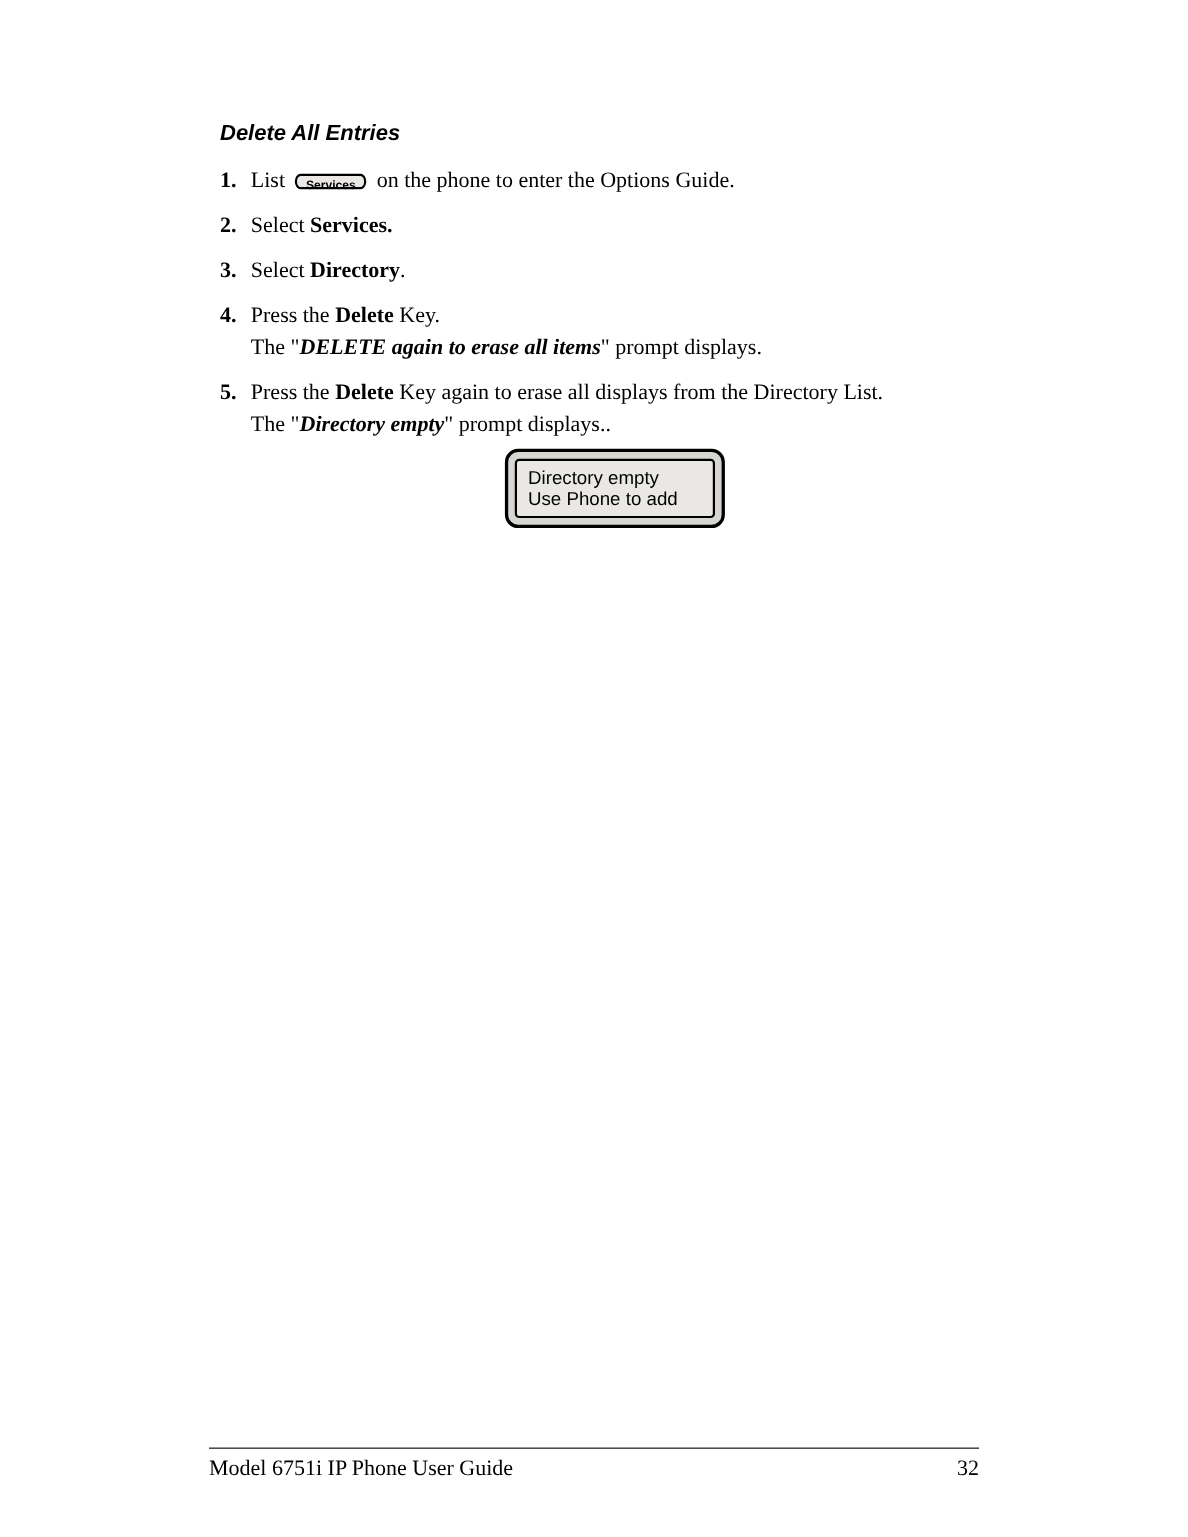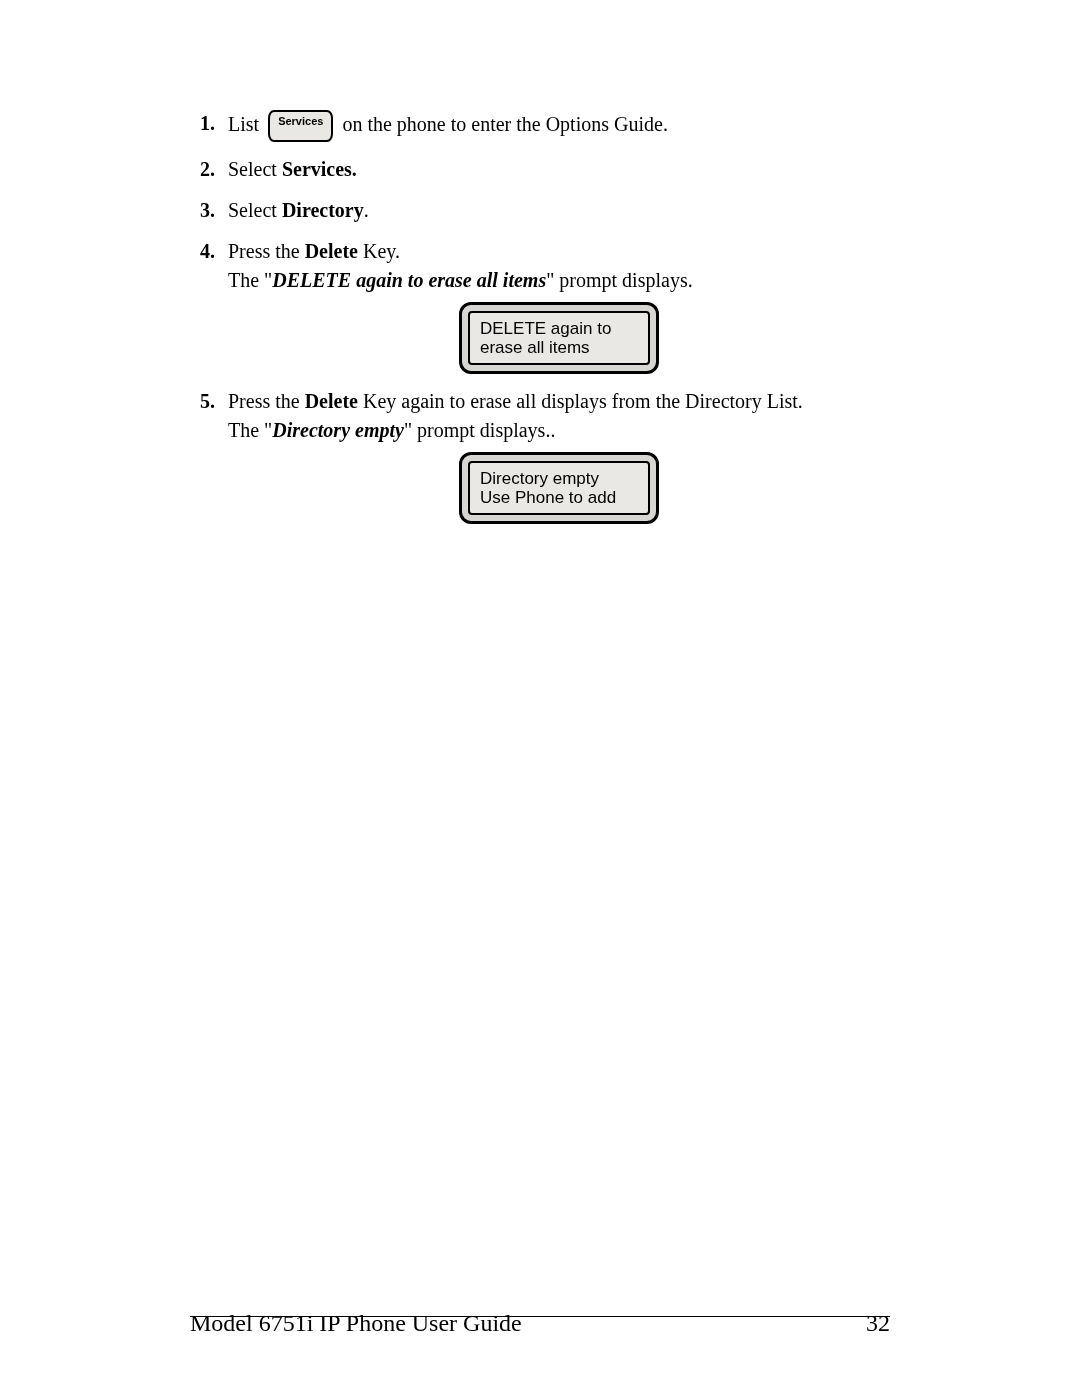--- a/index.html
+++ b/index.html
@@ -16,21 +16,21 @@
     .services-key {
       display: inline-block;
       background: #e9e8e4;
       border: 2px solid #000;
       border-radius: 6px / 8px;
       padding: 0 8px;
       font-family: Arial, Helvetica, sans-serif;
       font-weight: bold;
       font-size: 11px;
       line-height: 18px;
-      height: 32px;
+      height: 14px;
       vertical-align: middle;
       margin: 0 4px;
       position: relative;
       letter-spacing: 0;
     }
     .lcd-wrap { text-align: center; margin: 8px 0 14px 0; }
     .lcd {
       display: inline-block;
       width: 200px;
       border: 3px solid #000;
@@ -43,27 +43,28 @@
       border-radius: 4px;
       background: #e9e8e4;
       padding: 6px 10px;
       text-align: left;
       font-family: "Myriad Pro", "Segoe UI", Arial, sans-serif;
       font-size: 17px;
       line-height: 1.12;
       min-height: 46px;
     }
     .footer-rule { position: absolute; left: 190px; right: 190px; bottom: 80px; border-top: 1px solid #000; }
-    .footer { position: absolute; left: 190px; right: 190px; bottom: 60px; display: flex; justify-content: space-between; font-size: 24px; }
+    .footer { position: absolute; left: 190px; right: 190px; bottom: 50px; display: flex; justify-content: space-between; font-size: 20px; }
   </style>
 </head>
 <body>
 
 <div class="page">
 
+  <div class="heading">Delete All Entries</div>
 
   <ol class="steps">
 
     <li>
       <span class="step-line">
         <span>List </span>
         <span class="services-key">Services</span>
         <span> on the phone to enter the Options Guide.</span>
       </span>
     </li>
@@ -74,28 +75,20 @@
 
     <li>
       <span>Select </span><span class="bold">Directory</span><span>.</span>
     </li>
 
     <li>
       <span>Press the </span><span class="bold">Delete</span><span> Key.</span>
       <span class="sub">
         <span>The "</span><span class="italic">DELETE again to erase all items</span><span>" prompt displays.</span>
       </span>
-      <div class="lcd-wrap">
-        <div class="lcd">
-          <div class="lcd-inner">
-            <div>DELETE again to</div>
-            <div>erase all items</div>
-          </div>
-        </div>
-      </div>
     </li>
 
     <li>
       <span>Press the </span><span class="bold">Delete</span><span> Key again to erase all displays from the Directory List.</span>
       <span class="sub">
         <span>The "</span><span class="italic">Directory empty</span><span>" prompt displays..</span>
       </span>
       <div class="lcd-wrap">
         <div class="lcd">
           <div class="lcd-inner">

